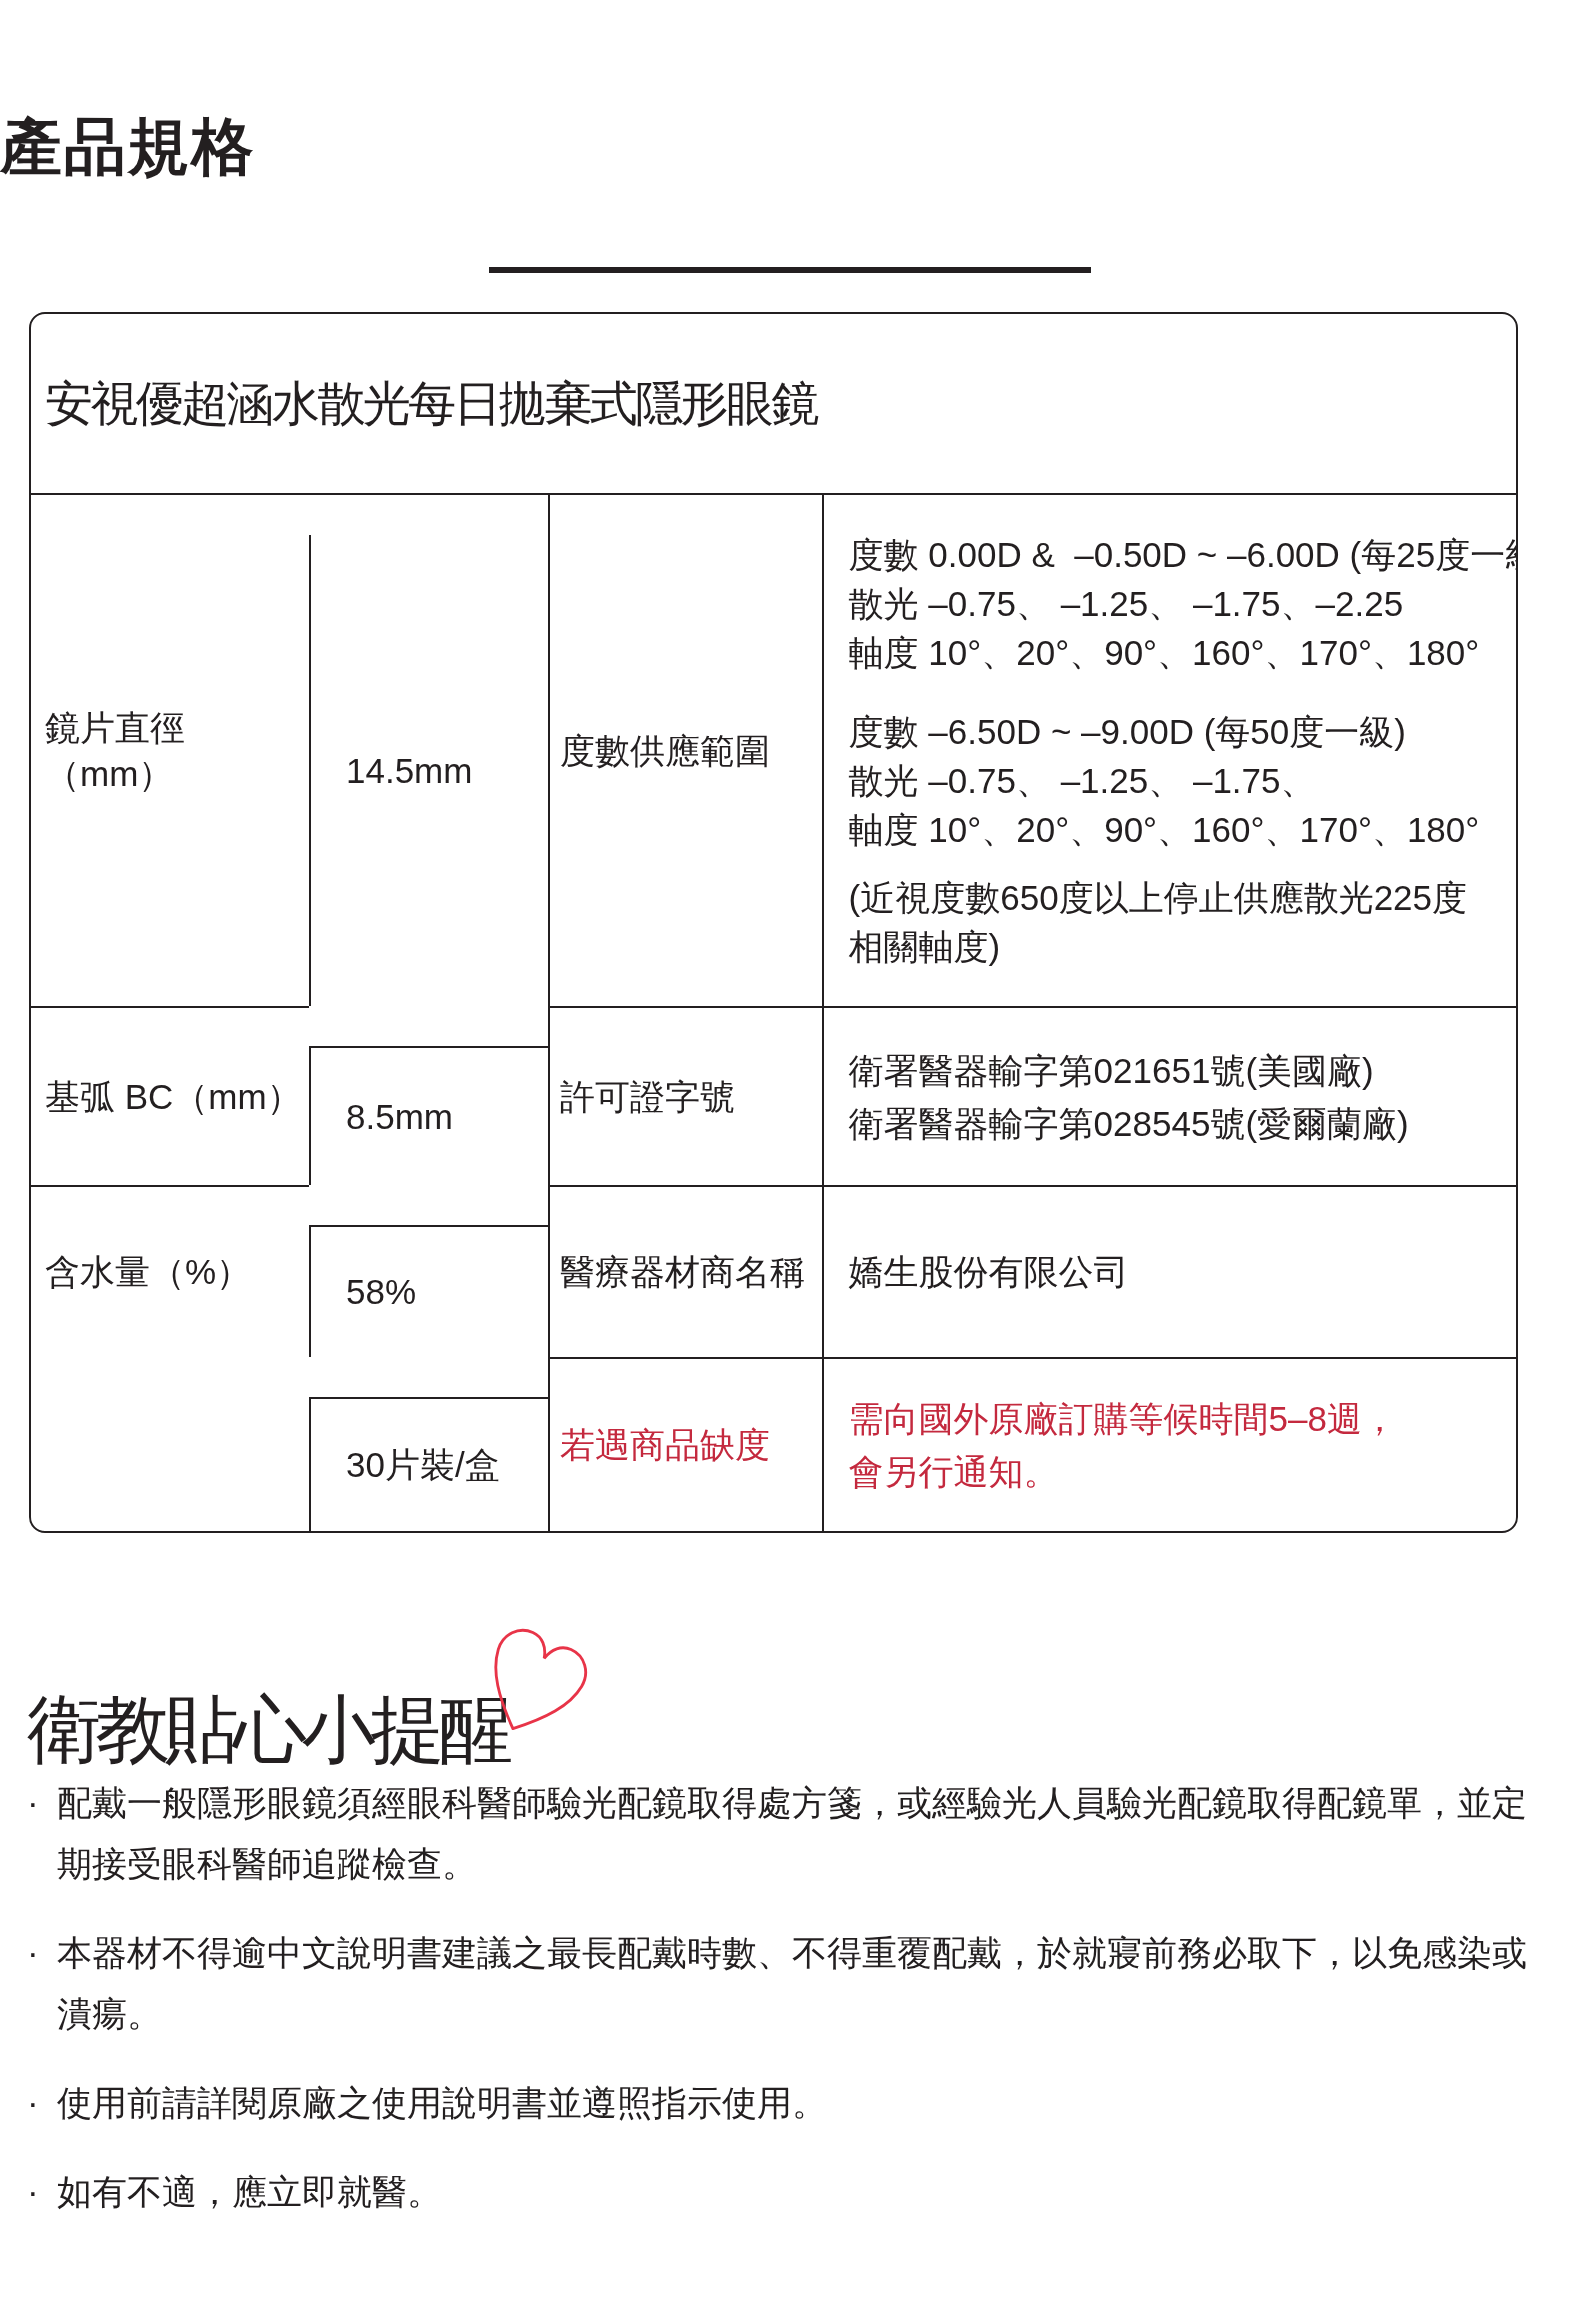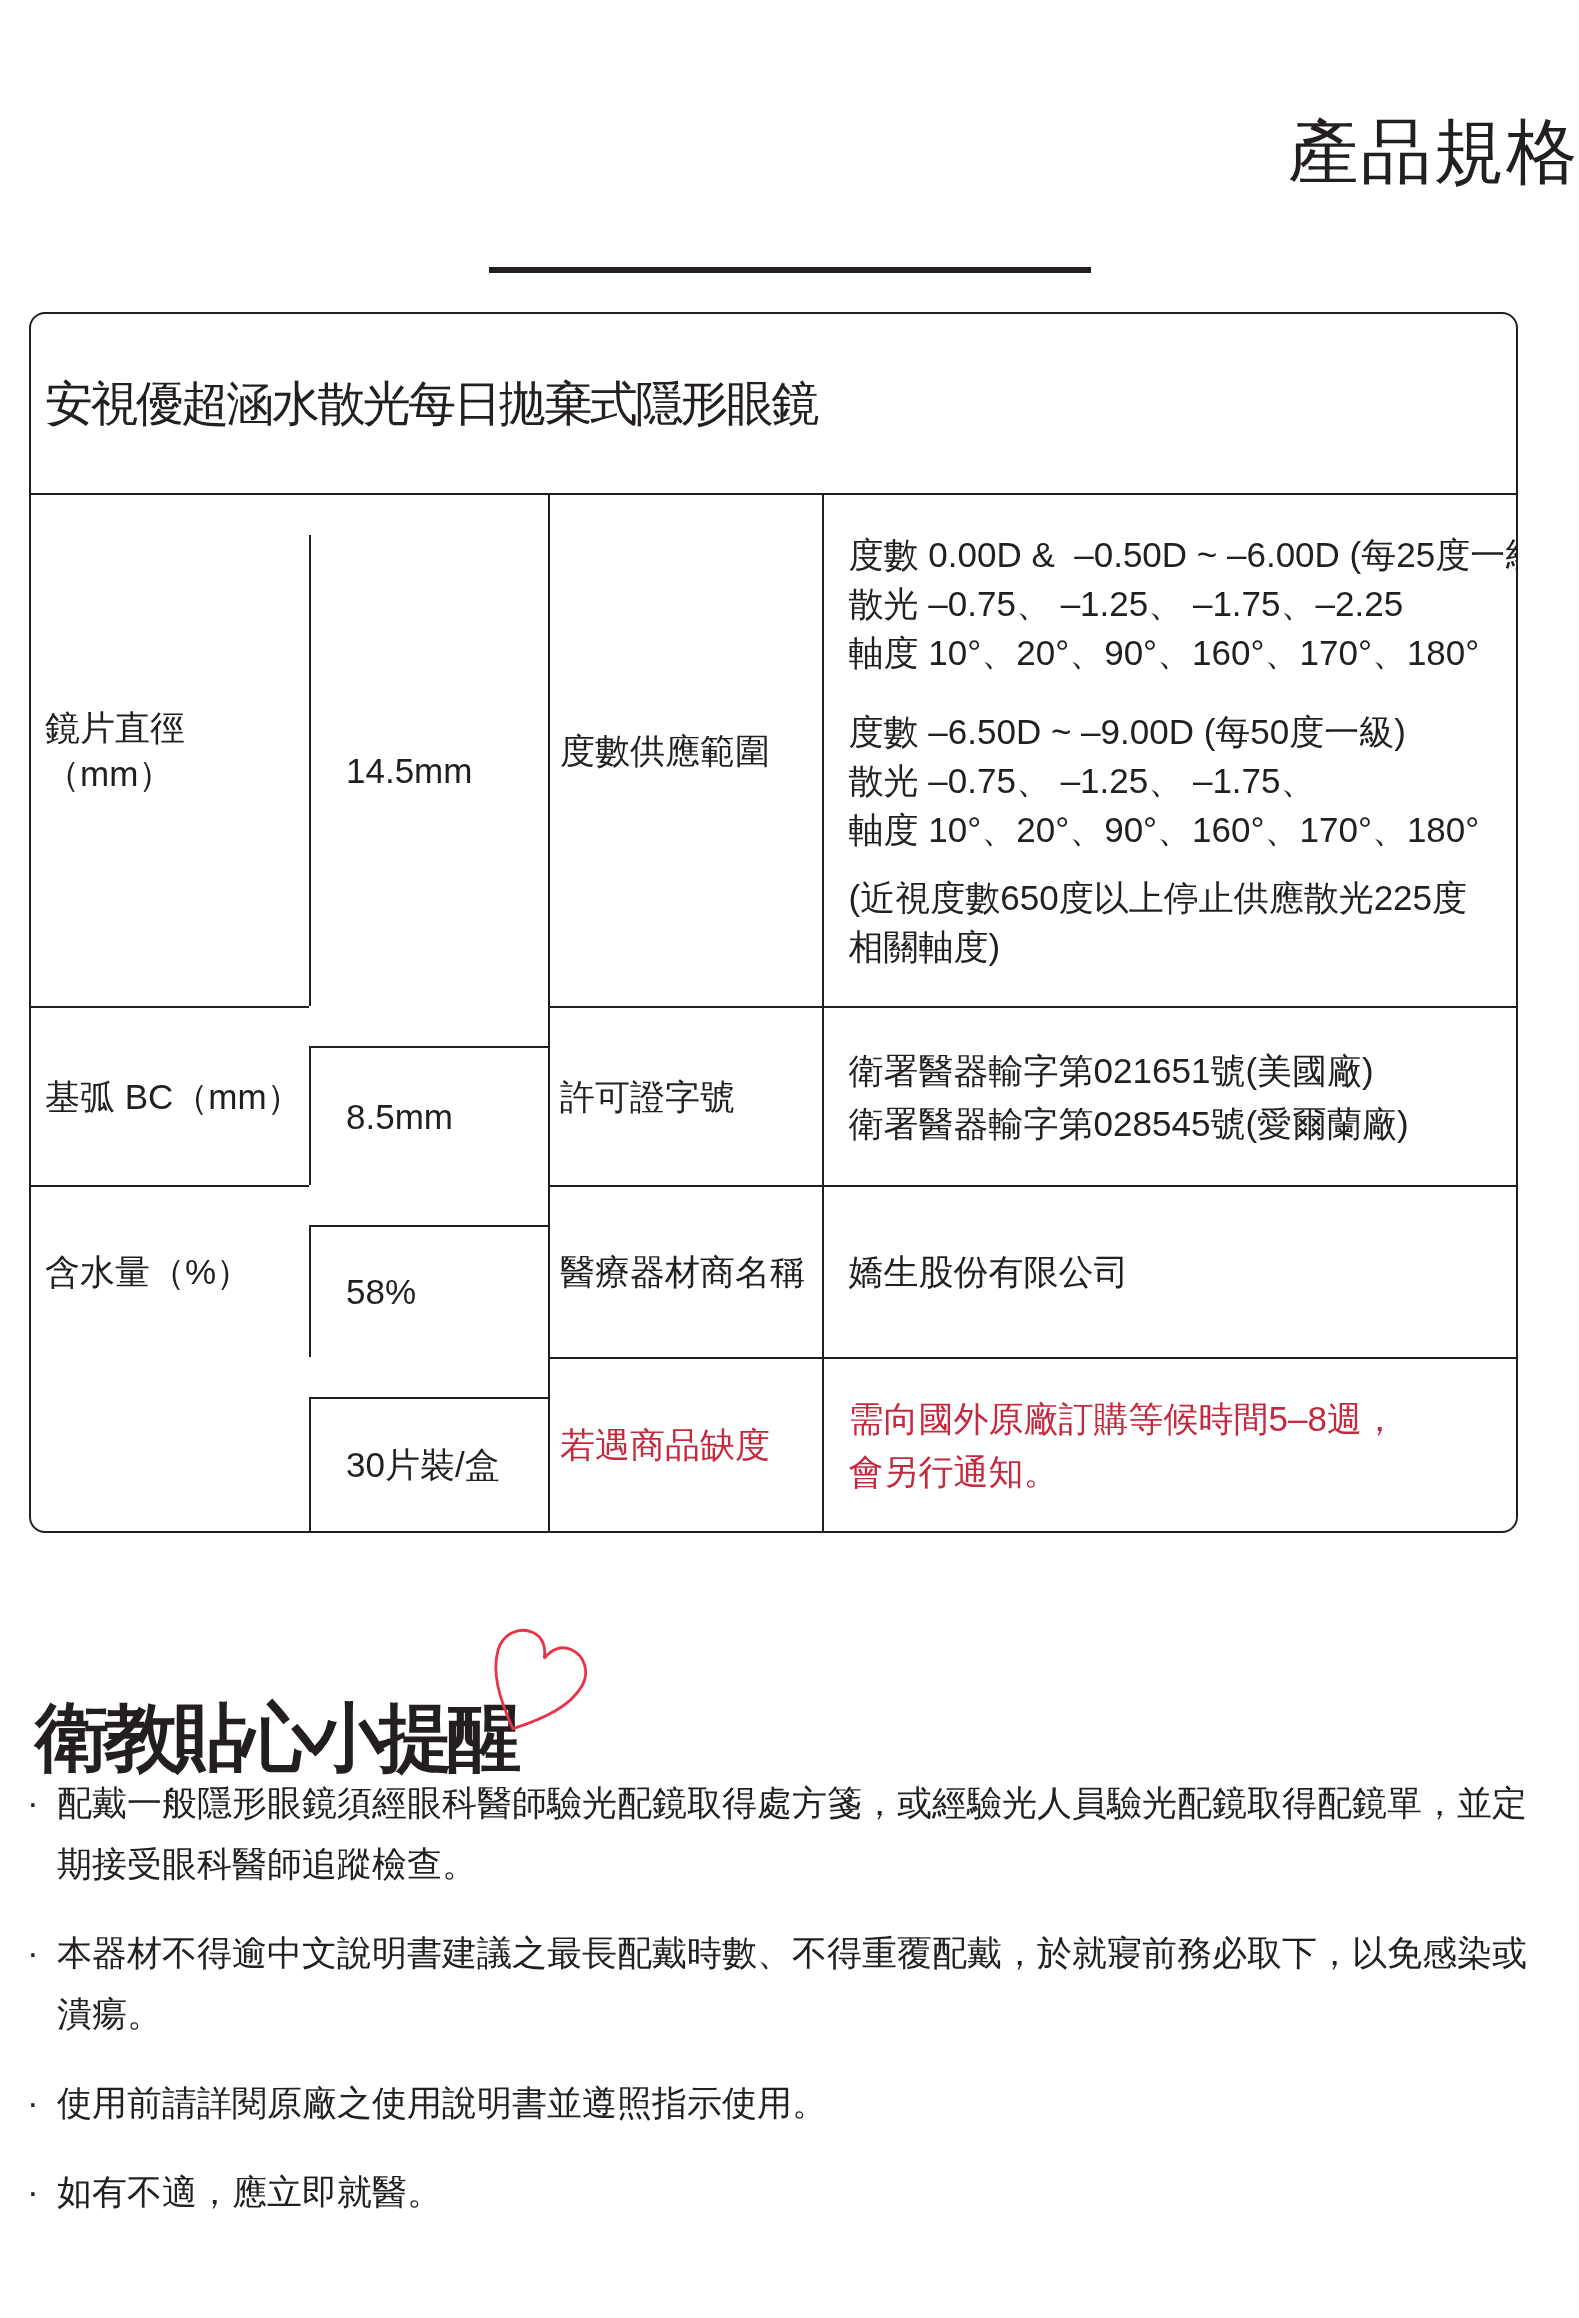--- a/index.html
+++ b/index.html
@@ -18,24 +18,24 @@
     width:1579px;
     height:2319px;
     background:#ffffff;
     overflow:hidden;
   }
   
   .title{
     position:absolute;
     top:116px;left:0;width:100%;
     margin:0;
-    text-align:right;
-    font-size:71px;
+    text-align:left;
+    font-size:62px;
     line-height:1;
-    font-weight:400;
+    font-weight:700;
     letter-spacing:1.8px;
   }
   .title-underline{
     position:absolute;
     top:267px;left:50%;
     transform:translateX(-50%);
     width:602px;height:6.1px;
     background:var(--ink);
   }
   
@@ -80,23 +80,23 @@
   .details{line-height:49px;}
   .details .group div{white-space:pre;}
   .gap{margin-top:30px;}
   .note{margin-top:19.3px;line-height:49px;max-width:649px;}
   .lines{line-height:53px;}
   .red{color:var(--red);}
   
   .tips-heading{
     position:absolute;
     left:27px;top:1693px;
-    margin:8px;
+    margin:0;
     font-size:74px;
-    font-weight:700;
+    font-weight:400;
     letter-spacing:-5.3px;
     line-height:1;
   }
   .heart{
     position:absolute;
     left:475px;top:1617px;
     width:116px;height:133px;
   }
   .bullets{
     position:absolute;

